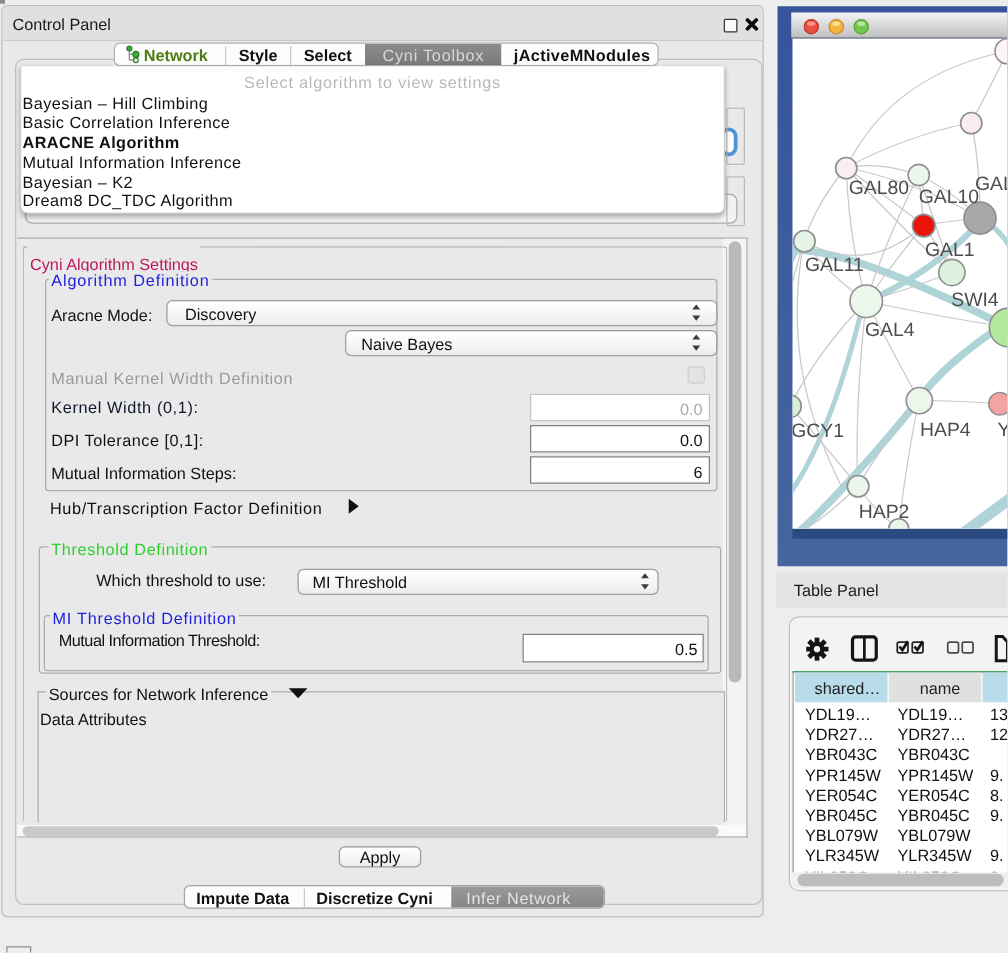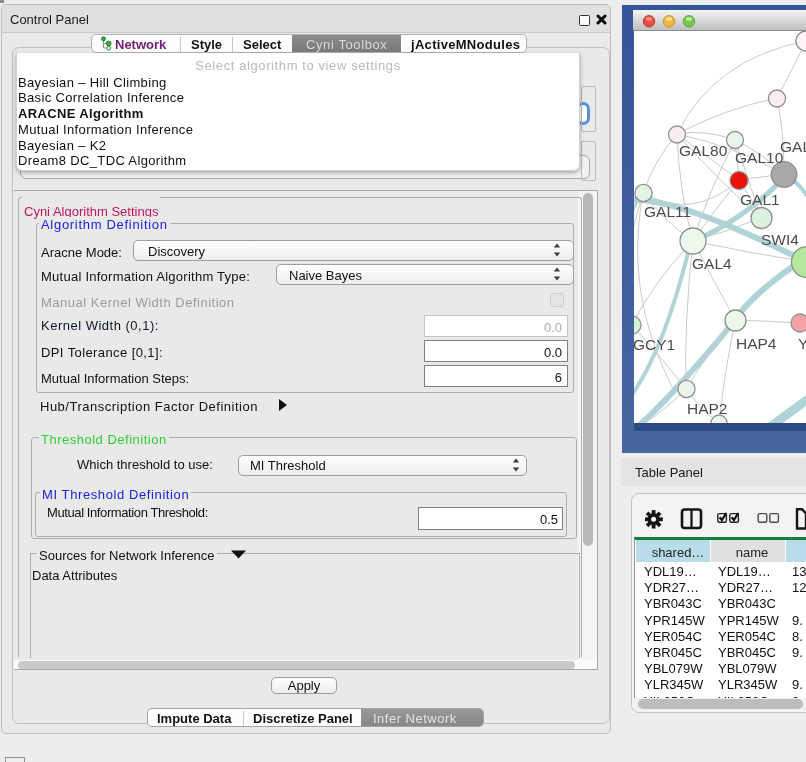--- a/index.html
+++ b/index.html
@@ -31,21 +31,21 @@
     <div class="abs" style="left:200px;top:0;width:109px;height:19px;background:linear-gradient(#8c8c8c,#787878);"></div>
     <div class="abs" style="left:88px;top:2px;width:1px;height:15px;background:#c8c8c8;"></div>
     <div class="abs" style="left:140px;top:2px;width:1px;height:15px;background:#c8c8c8;"></div>
   </div>
   <svg class="abs" style="left:100px;top:36px;" width="12" height="15" viewBox="0 0 12 15">
     <path d="M3.5 4 L3.5 12 M3.5 7.5 L8.5 7.5 M3.5 12 L8.5 12" stroke="#8f8f8f" stroke-width="1.1" fill="none"></path>
     <circle cx="3.5" cy="2.8" r="2" fill="#3fae3f" stroke="#1d7a1d" stroke-width="0.9"></circle>
     <circle cx="8.7" cy="7.5" r="2.4" fill="#3fae3f" stroke="#1d7a1d" stroke-width="0.9"></circle>
     <circle cx="8.7" cy="12.2" r="1.9" fill="#eafbea" stroke="#1d7a1d" stroke-width="0.9"></circle>
   </svg>
-  <div class="abs bold" style="left:115px;top:37px;font-size:13px;color:#701a75;">Network</div>
+  <div class="abs bold" style="left:115px;top:37px;font-size:13px;color:#4d7c0f;">Network</div>
   <div class="abs bold" style="left:191px;top:37px;font-size:13px;color:#111;">Style</div>
   <div class="abs bold" style="left:243px;top:37px;font-size:13px;color:#111;">Select</div>
   <div class="abs" style="left:306px;top:37px;font-size:13px;letter-spacing:0.6px;color:#d8d8d8;">Cyni Toolbox</div>
   <div class="abs bold" style="left:411px;top:37px;font-size:13px;letter-spacing:0.3px;color:#111;">jActiveMNodules</div>
 
   <div class="abs" style="left:576px;top:102px;width:14px;height:23px;border:3px solid #5193d2;border-radius:8px;background:#fff;box-sizing:border-box;"></div>
   <div class="abs" style="left:581px;top:86px;width:13px;height:44px;border:1px solid #bbb;border-radius:2px;"></div>
   <div class="abs" style="left:20px;top:155px;width:568px;height:22px;border:1px solid #a6a6a6;border-radius:6px;background:#f2f2f2;"></div>
   <div class="abs" style="left:581px;top:141px;width:13px;height:38px;border:1px solid #bbb;border-radius:2px;"></div>
 
@@ -65,21 +65,20 @@
   <div class="abs" style="left:36px;top:223px;width:538px;height:170px;border:1px solid #adadad;border-radius:3px;box-sizing:border-box;"></div>
   <div class="abs" style="left:39px;top:217px;background:#e9e9e9;padding:0 2px;font-size:13px;letter-spacing:0.7px;color:#2021dd;">Algorithm Definition</div>
 
   <div class="abs lbl" style="left:41px;top:245px;">Aracne Mode:</div>
   <div class="abs combo" style="left:133px;top:240px;width:441px;height:21px;"></div>
   <div class="abs" style="left:148px;top:244px;font-size:13px;color:#111;">Discovery</div>
   <svg class="abs" style="left:553px;top:243px;" width="8" height="14" viewBox="0 0 8 14">
       <path d="M4 0.5 L7.2 4.6 L0.8 4.6 Z M4 13.5 L0.8 9.4 L7.2 9.4 Z" fill="#3c3c3c"></path>
     </svg>
 
-  <div class="abs lbl" style="left:41px;top:269px;letter-spacing:0.25px;">Mutual Information Algorithm Type:</div>
   <div class="abs combo" style="left:276px;top:264px;width:298px;height:21px;"></div>
   <div class="abs" style="left:289px;top:268px;font-size:13px;color:#111;">Naive Bayes</div>
   <svg class="abs" style="left:553px;top:267px;" width="8" height="14" viewBox="0 0 8 14">
       <path d="M4 0.5 L7.2 4.6 L0.8 4.6 Z M4 13.5 L0.8 9.4 L7.2 9.4 Z" fill="#3c3c3c"></path>
     </svg>
 
   <div class="abs lbl" style="left:41px;top:295px;color:#9b9b9b;letter-spacing:0.5px;">Manual Kernel Width Definition</div>
   <div class="abs" style="left:550px;top:293px;width:14px;height:14px;background:#e3e3e3;border:1px solid #cfcfcf;border-radius:3px;box-sizing:border-box;"></div>
 
   <div class="abs lbl" style="left:41px;top:318px;color:#0f172a;letter-spacing:0.5px;">Kernel Width (0,1):</div>
@@ -122,21 +121,21 @@
   <div class="abs lbl" style="left:32px;top:568px;">Data Attributes</div>
 
 
   <div class="abs" style="left:271px;top:677px;width:66px;height:17px;background:linear-gradient(#ffffff,#ececec);border:1px solid #9c9c9c;border-radius:5px;box-sizing:border-box;text-align:center;font-size:13px;color:#111;">Apply</div>
 
   <div class="abs" style="left:147px;top:708px;width:337px;height:19px;background:#fdfdfd;border:1px solid #a4a4a4;border-radius:5px;box-sizing:border-box;overflow:hidden;">
     <div class="abs" style="left:213px;top:0;width:124px;height:19px;background:linear-gradient(#999999,#858585);"></div>
     <div class="abs" style="left:95px;top:2px;width:1px;height:15px;background:#c8c8c8;"></div>
   </div>
   <div class="abs bold" style="left:157px;top:711px;font-size:13px;color:#111;">Impute Data</div>
-  <div class="abs bold" style="left:253px;top:711px;font-size:13px;color:#111;">Discretize Panel</div>
+  <div class="abs bold" style="left:253px;top:711px;font-size:13px;color:#111;">Discretize Cyni</div>
   <div class="abs" style="left:373px;top:711px;font-size:13px;letter-spacing:0.5px;color:#e3e3e3;">Infer Network</div>
 
   <div class="abs" style="left:5px;top:757px;width:18px;height:18px;border:1px solid #8f8f8f;background:#eee;"></div>
 
   <div class="abs" style="left:16px;top:53px;width:564px;height:118px;background:#fff;border:1px solid #cfcfcf;border-top:none;border-radius:0 0 6px 6px;box-shadow:0 2px 4px rgba(0,0,0,0.3);box-sizing:border-box;z-index:30;"></div>
   <div class="abs" style="left:16px;top:58px;width:564px;text-align:center;font-size:13px;letter-spacing:0.6px;color:#b9b9b9;z-index:31;">Select algorithm to view settings</div>
   <div class="abs" style="left:18px;top:74.5px;font-size:13px;letter-spacing:0.35px;color:#111;line-height:15.75px;z-index:31;">
     Bayesian – Hill Climbing<br>
     Basic Correlation Inference<br>
     <span class="bold">ARACNE Algorithm</span><br>
@@ -266,21 +265,21 @@
       <rect x="113.2" y="5.6" width="8.6" height="8.6" rx="1.5" stroke="#4a4a4a"></rect>
       <rect x="124.8" y="5.6" width="8.6" height="8.6" rx="1.5" stroke="#4a4a4a"></rect>
     </g>
     <g stroke="#111" stroke-width="2.2" fill="none">
       <path d="M74.6 9.2 l2.3 2.8 l4.4 -7"></path>
       <path d="M86.6 9.2 l2.3 2.8 l4.4 -7"></path>
     </g>
     <path d="M152 1.2 L157 1.2 L161 5.5 L161 20.5 L152 20.5 Z" fill="none" stroke="#141414" stroke-width="2.4"></path>
   </svg>
 
-  <div class="abs" style="left:634px;top:537px;width:172px;height:25px;background:#fff;border-left:1px solid #9a9a9a;border-top:3px solid #15803d;box-sizing:border-box;">
+  <div class="abs" style="left:634px;top:537px;width:172px;height:25px;background:#fff;border-left:1px solid #9a9a9a;border-top:1px solid #15803d;box-sizing:border-box;">
     <div class="abs" style="left:1px;top:0;width:74px;height:24px;background:#b9dcea;"></div>
     <div class="abs" style="left:76px;top:0;width:74px;height:24px;background:#e0e0e0;"></div>
     <div class="abs" style="left:151px;top:0;width:21px;height:24px;background:#b9dcea;"></div>
     <div class="abs" style="left:6px;top:5px;width:74px;text-align:center;font-size:13px;color:#222;">shared…</div>
     <div class="abs" style="left:80px;top:5px;width:74px;text-align:center;font-size:13px;color:#222;">name</div>
   </div>
 
   <div class="abs" style="left:634px;top:562px;width:172px;height:136px;background:#fff;border-left:1px solid #9a9a9a;overflow:hidden;box-sizing:border-box;font-size:13px;color:#111;">
     <div class="abs" style="left:9px;top:2px;line-height:16.2px;">YDL19…<br>YDR27…<br>YBR043C<br>YPR145W<br>YER054C<br>YBR045C<br>YBL079W<br>YLR345W<br>YIL052C</div>
     <div class="abs" style="left:83px;top:2px;line-height:16.2px;">YDL19…<br>YDR27…<br>YBR043C<br>YPR145W<br>YER054C<br>YBR045C<br>YBL079W<br>YLR345W<br>YIL052C</div>

